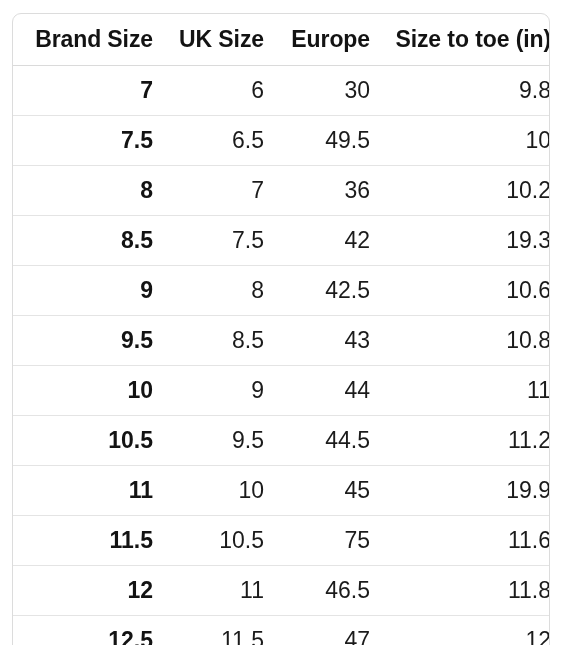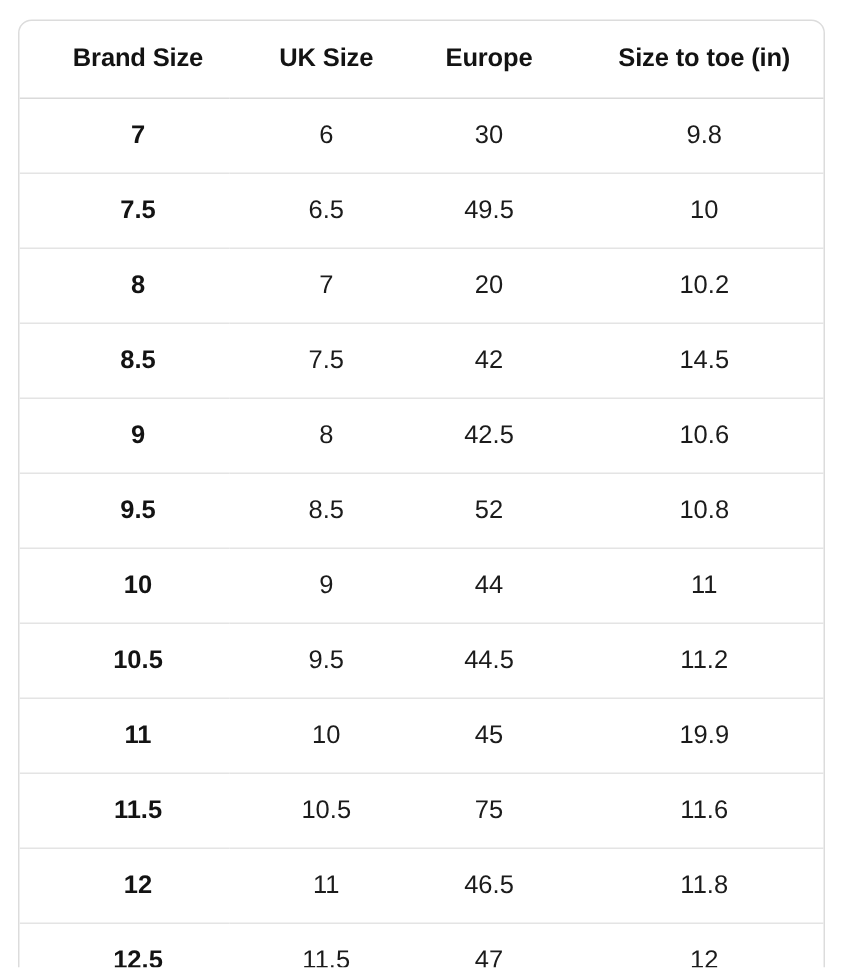--- a/index.html
+++ b/index.html
@@ -42,24 +42,24 @@
     table-layout: fixed;
   }
 
   table.size-table col.c1 { width: 140px; }
   table.size-table col.c2 { width: 111px; }
   table.size-table col.c3 { width: 106px; }
   table.size-table col.c4 { width: 181px; }
 
   table.size-table th,
   table.size-table td {
-    text-align: center;
+    text-align: right;
     vertical-align: middle;
     padding: 0 0 0 18px;
-    font-size: 17px;
+    font-size: 23px;
     line-height: 1.2;
     white-space: nowrap;
     overflow: hidden;
   }
 
   table.size-table thead th {
     height: 51px;
     font-weight: bold;
     letter-spacing: -0.1px;
     border-bottom: 1px solid #dadada;
@@ -112,39 +112,39 @@
           </tr>
           <tr>
             <td class="brand-col">7.5</td>
             <td>6.5</td>
             <td>49.5</td>
             <td>10</td>
           </tr>
           <tr>
             <td class="brand-col">8</td>
             <td>7</td>
-            <td>20</td>
+            <td>36</td>
             <td>10.2</td>
           </tr>
           <tr>
             <td class="brand-col">8.5</td>
             <td>7.5</td>
             <td>42</td>
-            <td>14.5</td>
+            <td>19.3</td>
           </tr>
           <tr>
             <td class="brand-col">9</td>
             <td>8</td>
             <td>42.5</td>
             <td>10.6</td>
           </tr>
           <tr>
             <td class="brand-col">9.5</td>
             <td>8.5</td>
-            <td>52</td>
+            <td>43</td>
             <td>10.8</td>
           </tr>
           <tr>
             <td class="brand-col">10</td>
             <td>9</td>
             <td>44</td>
             <td>11</td>
           </tr>
           <tr>
             <td class="brand-col">10.5</td>

